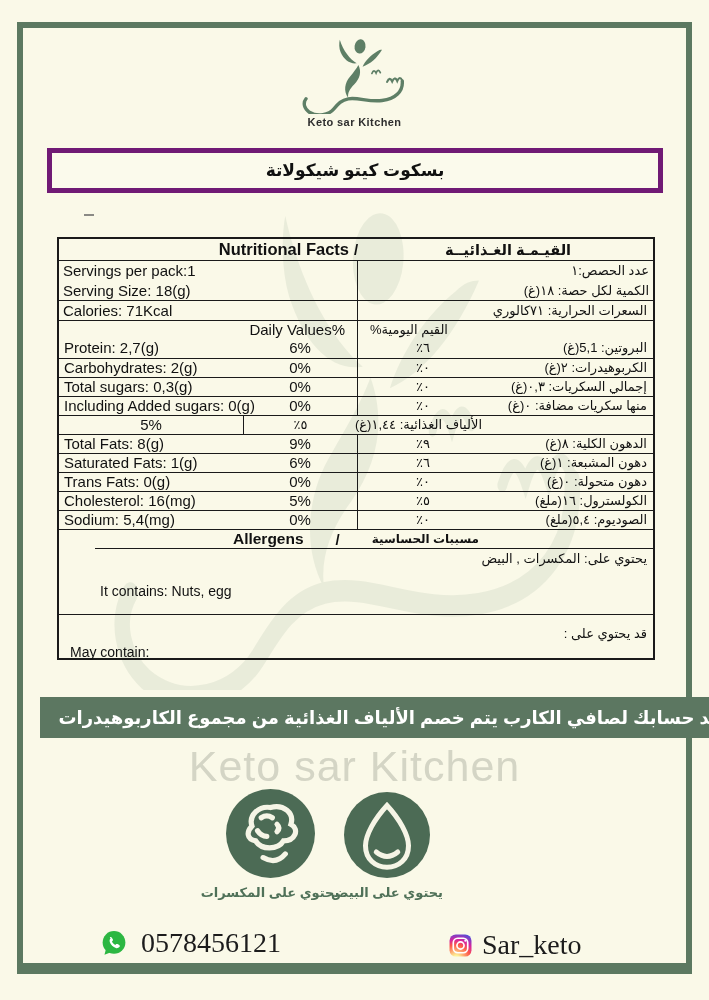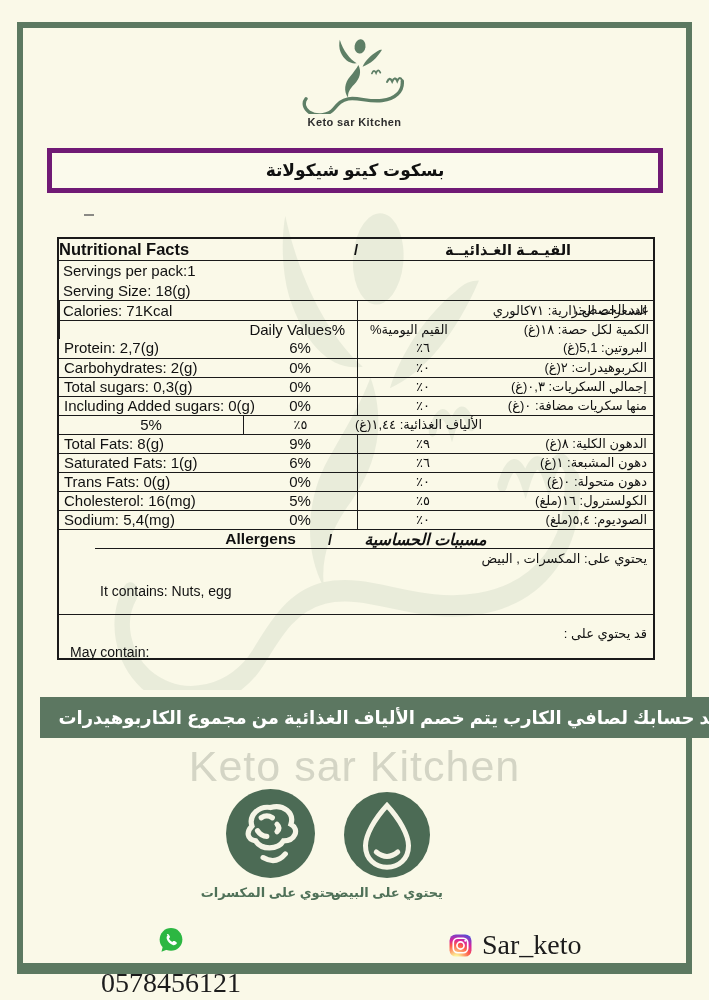--- a/index.html
+++ b/index.html
@@ -25,64 +25,64 @@
   
   .wm-logo{position:absolute;left:45px;top:205px;width:620px;height:485px;opacity:.10;color:var(--logo-green);pointer-events:none;}
   .wm-text{position:absolute;top:742px;left:0;right:0;text-align:center;font-size:43px;
            color:var(--watermark-gray);opacity:.75;letter-spacing:1px;pointer-events:none;}
   
   .ntable{position:absolute;left:57px;top:237px;width:598px;border:2px solid var(--tb);
           font-size:15px;color:#111;background:transparent;}
   .t-row{border-top:1px solid var(--tb);}
   .t-row:first-child{border-top:none;}
   .r-head{height:21px;display:flex;align-items:center;font-weight:bold;}
-  .r-head .hd-en{flex:1;text-align:left;font-size:16.5px;}
+  .r-head .hd-en{flex:1;text-align:right;font-size:16.5px;}
   .r-head .hd-slash{width:14px;text-align:center;font-size:15px;}
   .r-head .hd-ar{flex:1;text-align:center;font-size:14.5px;direction:rtl;}
   .r-split{display:flex;}
   .half-en{width:298px;}
   .half-ar{flex:1;border-left:1px solid var(--tb);direction:rtl;font-size:13px;}
-  .r-serv{height:40px;flex-direction:column;}
+  .r-serv{height:40px;}
   .r-serv .ln{line-height:19.5px;white-space:nowrap;}
   .half-en .ln{padding-left:4px;}
   .half-ar .ln{padding-right:4px;}
   .r-cal{height:20px;line-height:19px;}
   .r-cal .half-en{padding-left:4px;}
   .r-cal .half-ar{padding-right:6px;}
   .r-daily{height:19px;line-height:18px;}
   .r-daily .half-en{text-align:right;padding-right:12px;}
   .r-daily .half-ar{text-align:left;padding-left:12px;padding-right:0;}
   .t-nut{display:grid;grid-template-columns:184px 114px 131px 1fr;height:19px;line-height:18px;}
   .c-en{padding-left:5px;white-space:nowrap;}
   .c-pct{text-align:center;}
   .c-arpct{border-left:1px solid var(--tb);text-align:center;direction:ltr;font-size:13px;}
   .c-arname{direction:rtl;padding-right:6px;font-size:13px;white-space:nowrap;}
   .r-allerg{height:19px;display:flex;align-items:center;justify-content:center;font-weight:bold;gap:32px;}
   .r-allerg .hd-en{font-size:15.5px;}
-  .r-allerg .hd-ar{font-size:16px;direction:rtl;font-style:italic;}
+  .r-allerg .hd-ar{font-size:12px;direction:rtl;}
   .r-contains{height:66px;padding:2px 6px 0 5px;margin-left:36px;}
   .r-contains .ar-line{direction:rtl;text-align:right;font-size:13px;}
   .r-contains .en-line{margin-top:17px;font-size:14px;}
   .r-may{height:44px;padding:11px 6px 0 5px;}
   .r-may .ar-line{direction:rtl;text-align:right;font-size:13px;}
   .r-may .en-line{margin-top:3px;padding-left:6px;font-size:14px;}
   
   .banner{position:absolute;left:40px;top:697px;width:708px;height:41px;background:var(--banner-green);
           color:#fff;font-weight:bold;font-size:18px;display:flex;align-items:center;justify-content:center;
           direction:rtl;}
   
   .allergen{position:absolute;width:130px;display:flex;flex-direction:column;align-items:center;}
   .al-nuts{left:205px;top:789px;}
   .al-egg{left:322px;top:792px;}
   .circle-wrap{width:89px;height:89px;}
   .al-egg .circle-wrap{width:86px;height:86px;}
   .allergen .bgc{fill:var(--icon-green);}
   .al-label{margin-top:7px;font-size:13px;font-weight:bold;color:var(--label-green);direction:rtl;white-space:nowrap;}
   
-  .wa-group{position:absolute;left:101px;top:927px;display:flex;align-items:center;gap:14px;flex-direction:column;}
+  .wa-group{position:absolute;left:101px;top:927px;display:flex;align-items:center;gap:14px;}
   .ig-group{position:absolute;left:449px;top:929px;display:flex;align-items:center;gap:10px;}
   .contact-text{font-family:"Liberation Serif","DejaVu Serif",serif;font-size:28px;color:#1c1c1c;}
 </style>
 </head>
 <body>
 
 <div class="page">
   <div class="frame"></div>
 
   <div class="logo">

